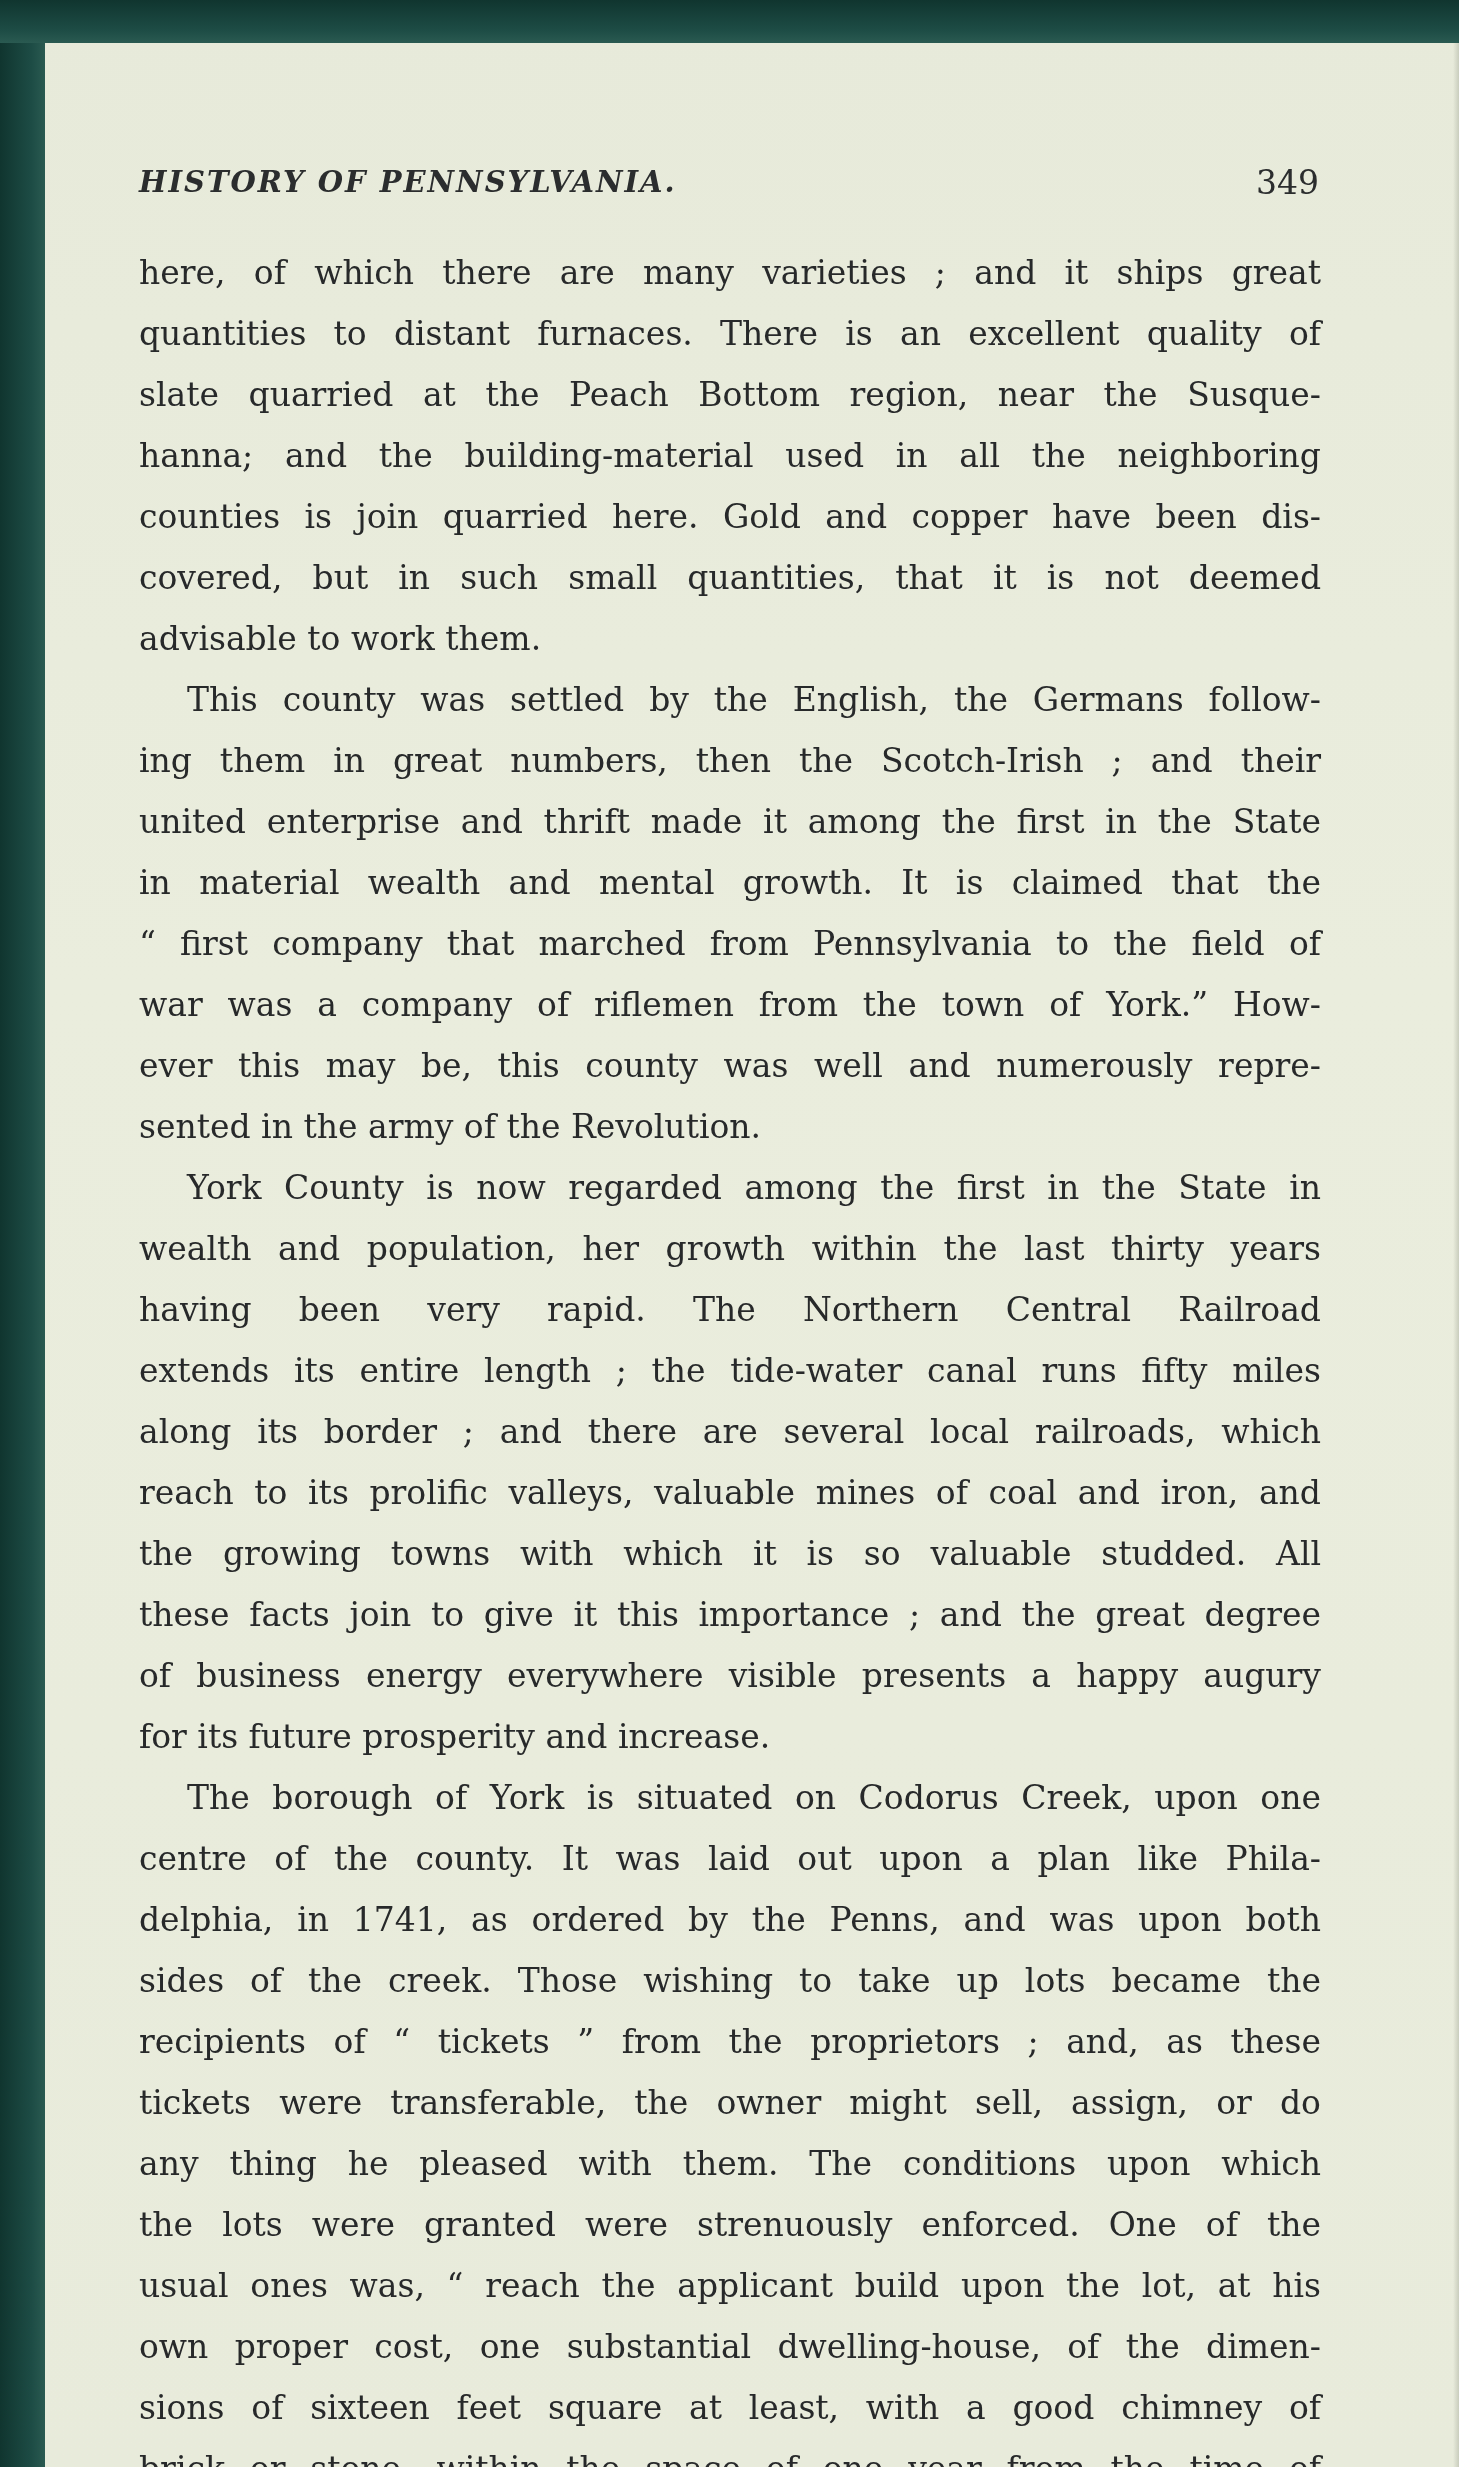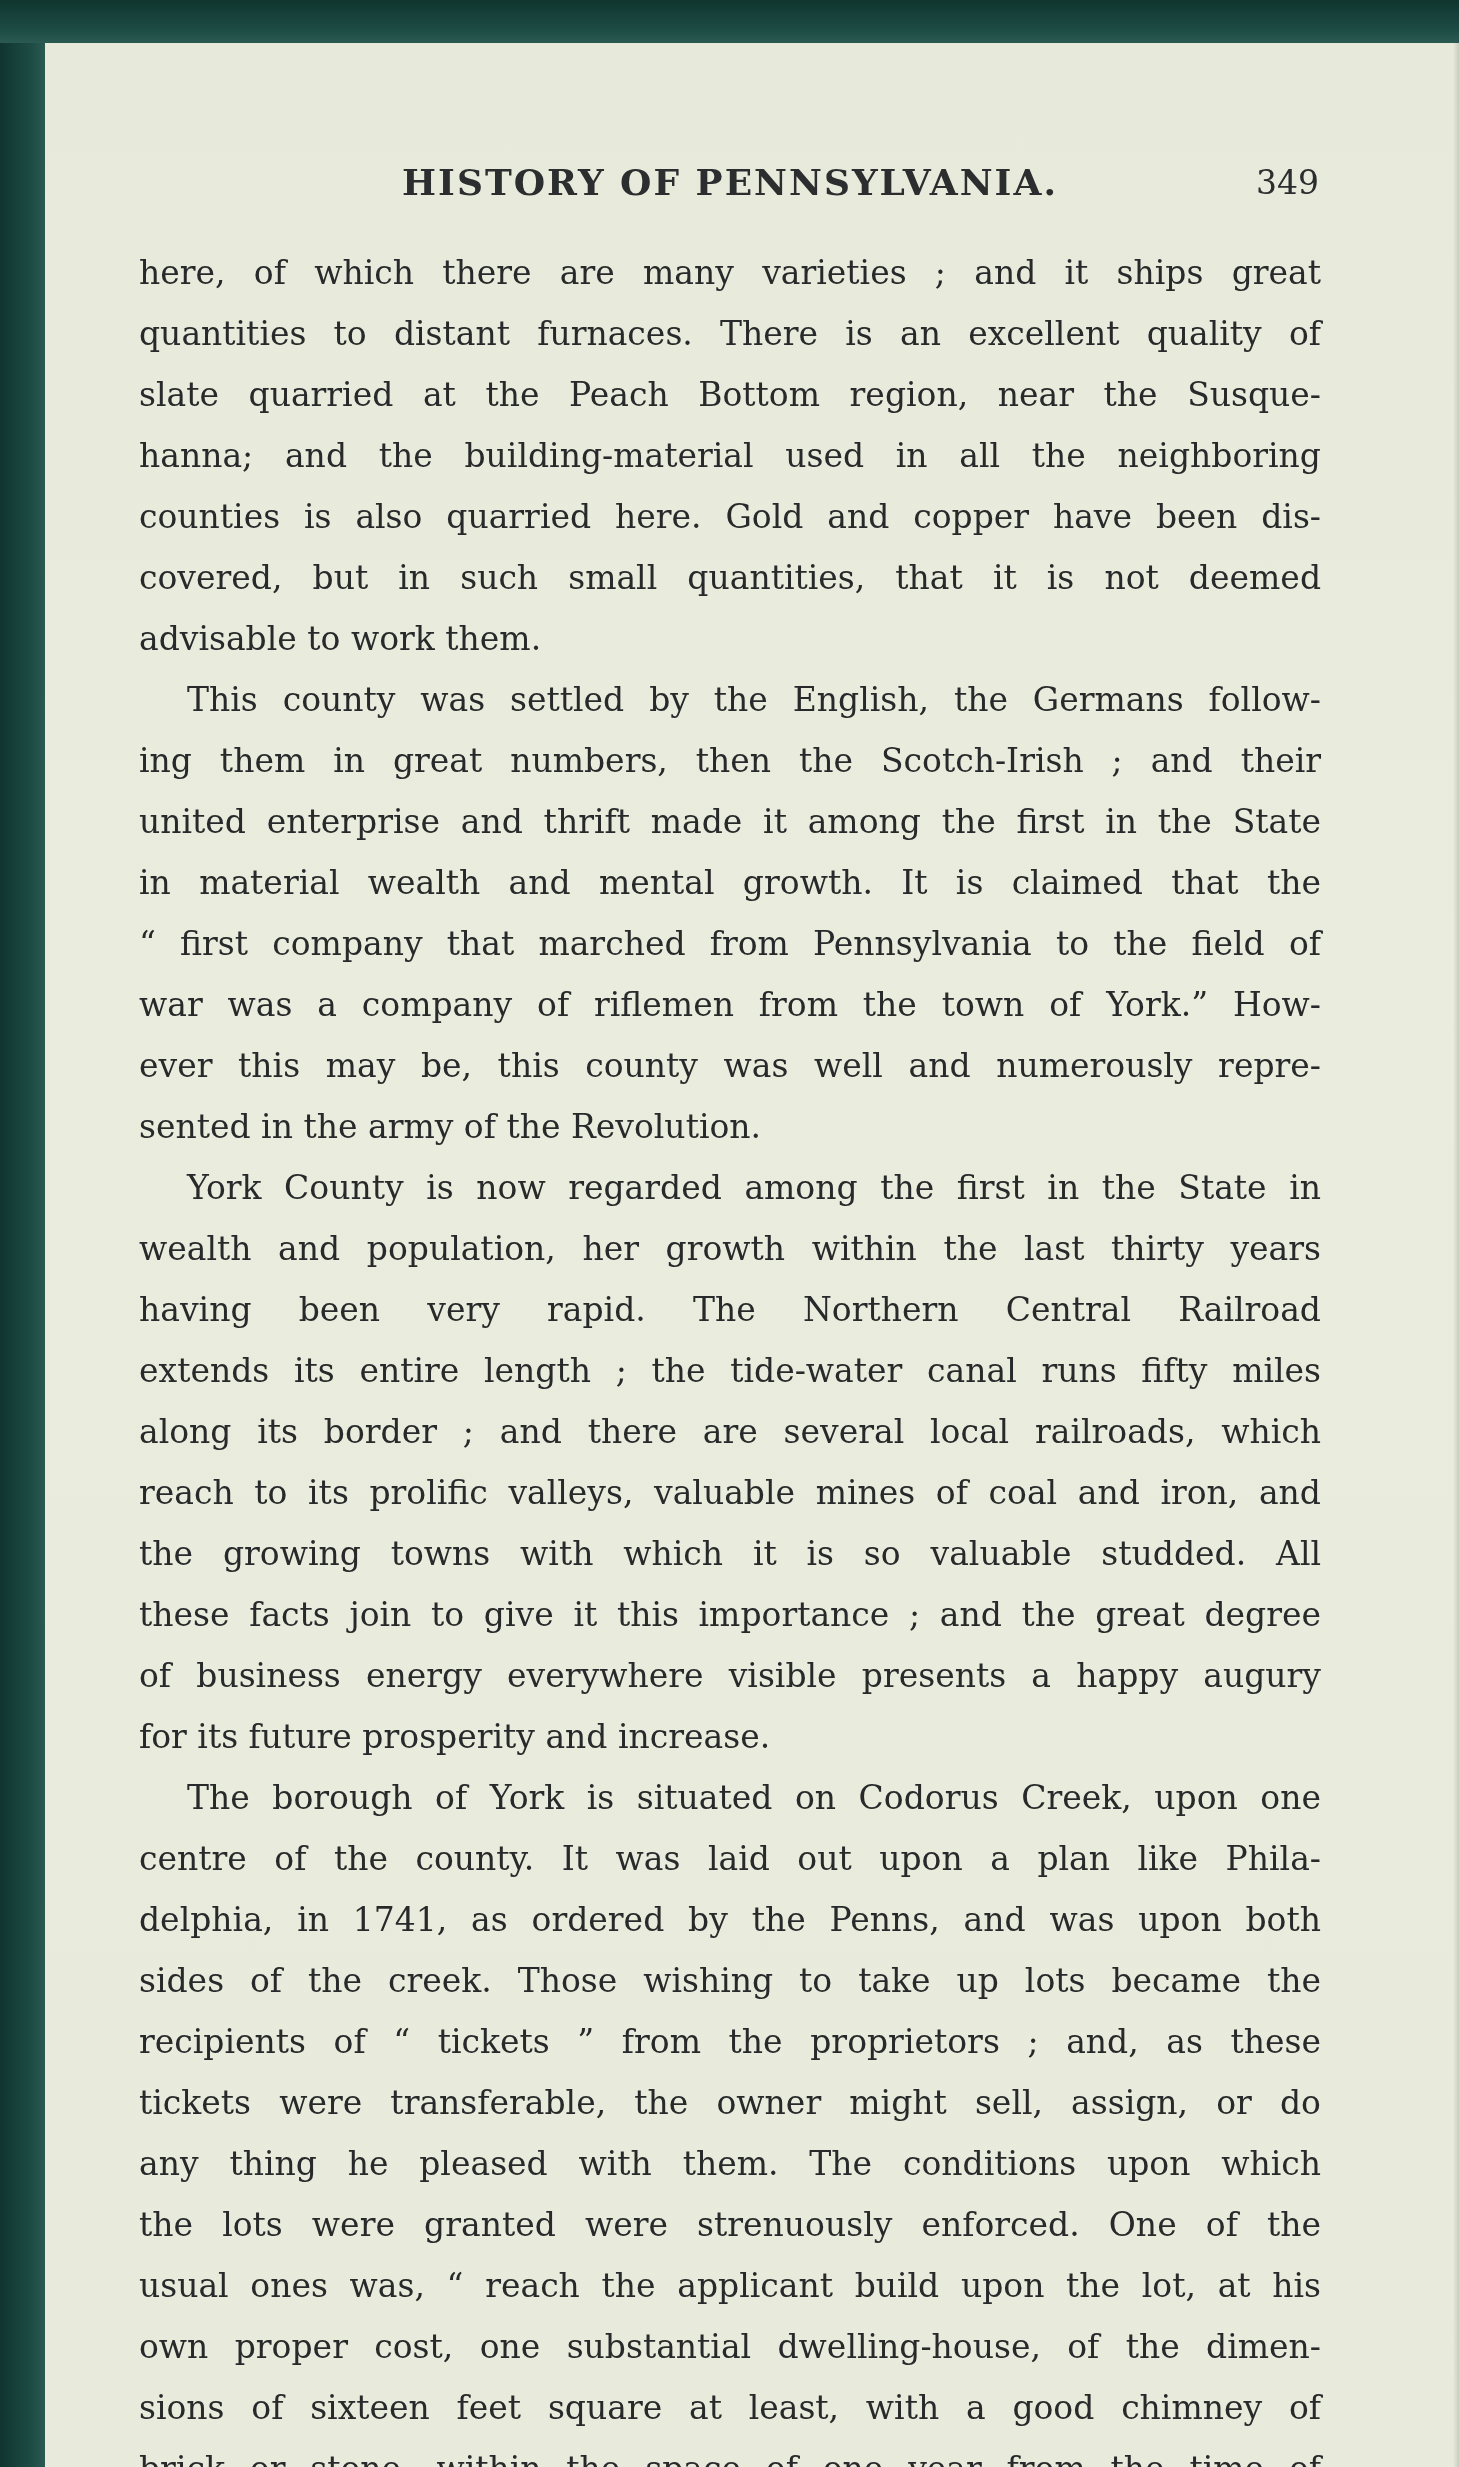--- a/index.html
+++ b/index.html
@@ -49,23 +49,23 @@
     position: absolute;
     top: 158px;
     left: 0;
     width: 100%;
     height: 49px;
     line-height: 49px;
   }
   .running-title {
     position: absolute;
     left: 0; right: 0;
-    text-align: center;
+    font-style: italic;
     font-weight: 600;
-    font-size: 36px;
+    font-size: 29px;
     letter-spacing: 2px;
     color: #2b2d2e;
   }
   .page-number {
     position: absolute;
     right: 2px;
     font-size: 33px;
     color: #2b2d2e;
   }
   .page-body {
@@ -101,21 +101,21 @@
       <div class="running-title">HISTORY OF PENNSYLVANIA.</div>
       <div class="page-number">349</div>
     </div>
 
     <div class="page-body">
         <div class="para no-indent">
           <div class="line first">here, of which there are many varieties ; and it ships great</div>
           <div class="line">quantities to distant furnaces.  There is an excellent quality of</div>
           <div class="line">slate quarried at the Peach Bottom region, near the Susque-</div>
           <div class="line">hanna; and the building-material used in all the neighboring</div>
-          <div class="line">counties is also quarried here.  Gold and copper have been dis-</div>
+          <div class="line">counties is join quarried here.  Gold and copper have been dis-</div>
           <div class="line">covered, but in such small quantities, that it is not deemed</div>
           <div class="line last">advisable to work them.</div>
         </div>
         <div class="para">
           <div class="line first">This county was settled by the English, the Germans follow-</div>
           <div class="line">ing them in great numbers, then the Scotch-Irish ;  and their</div>
           <div class="line">united enterprise and thrift made it among the first in the State</div>
           <div class="line">in material wealth and mental growth.  It is claimed that the</div>
           <div class="line">“ first company that marched from Pennsylvania to the field of</div>
           <div class="line">war was a company of riflemen from the town of York.”   How-</div>

